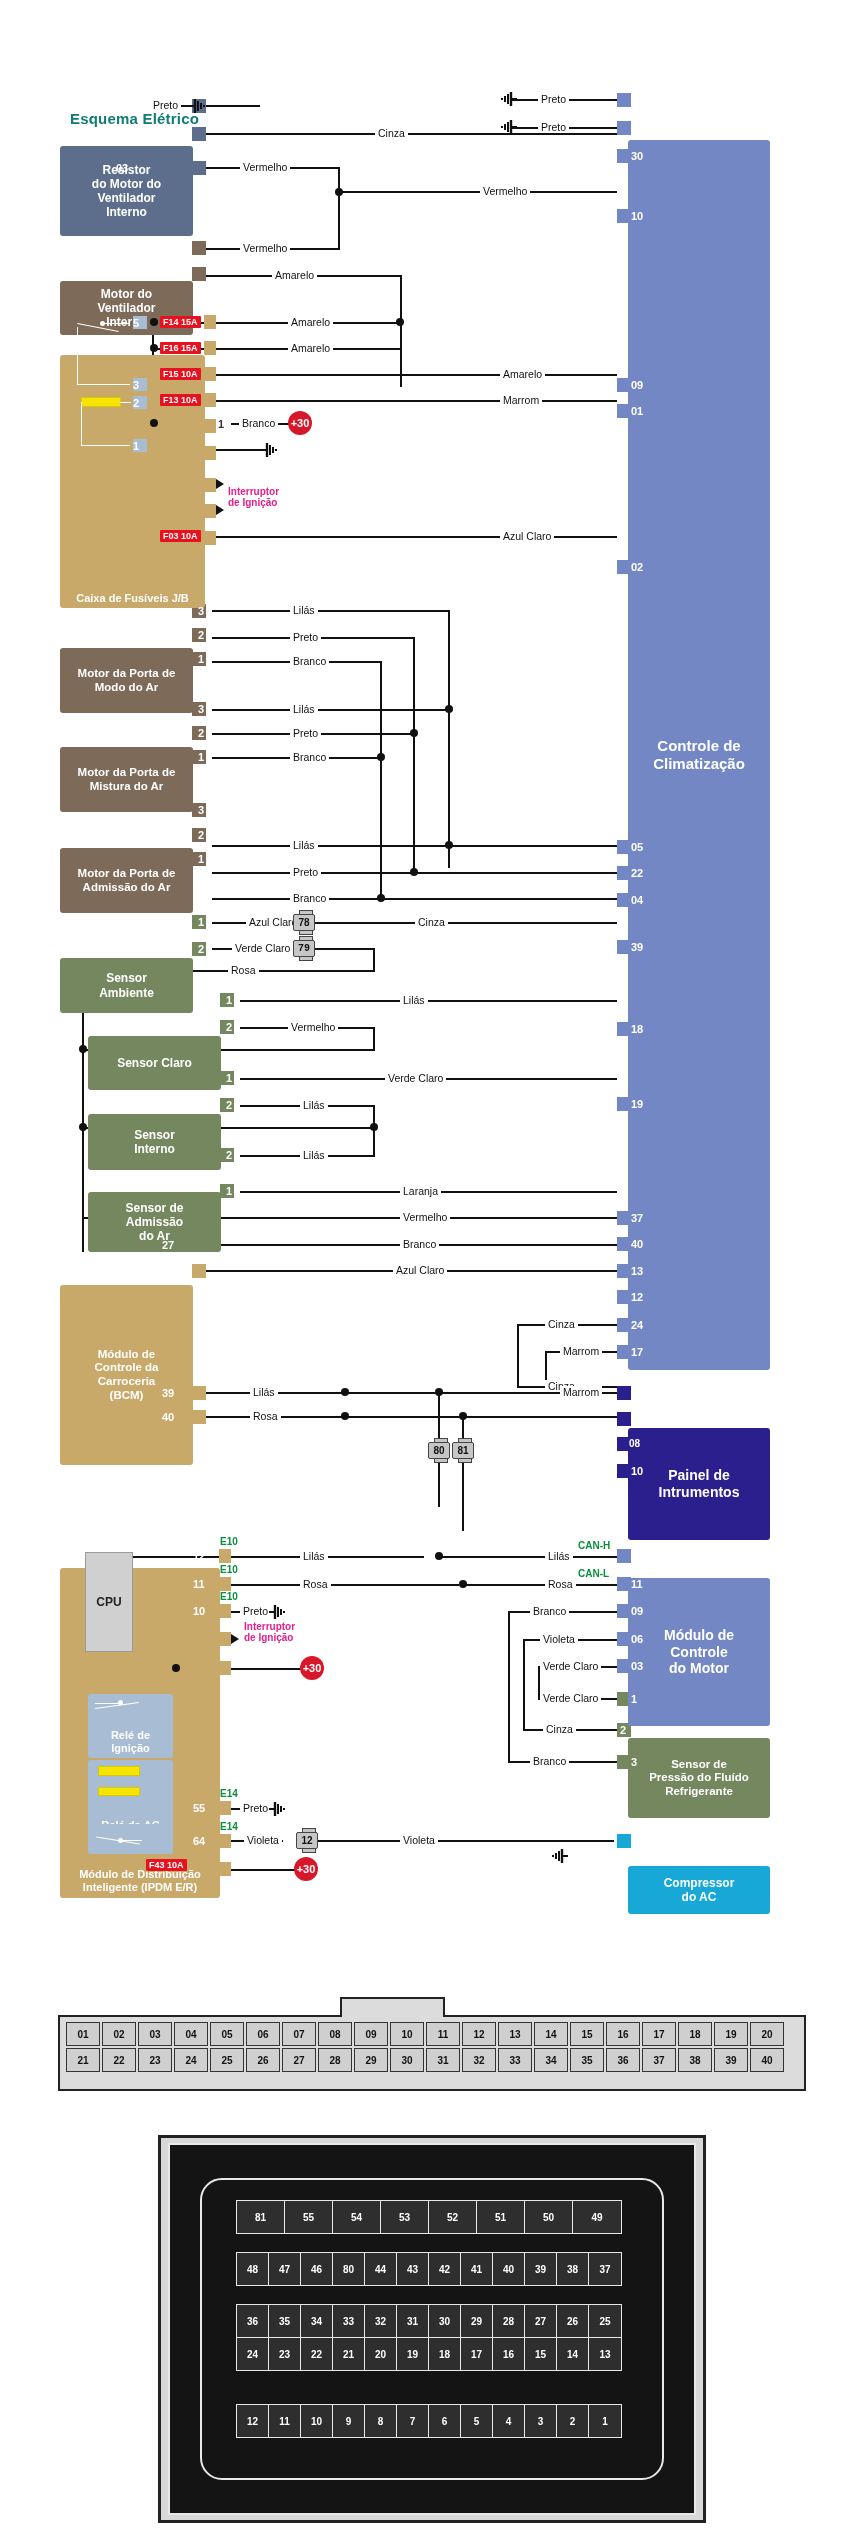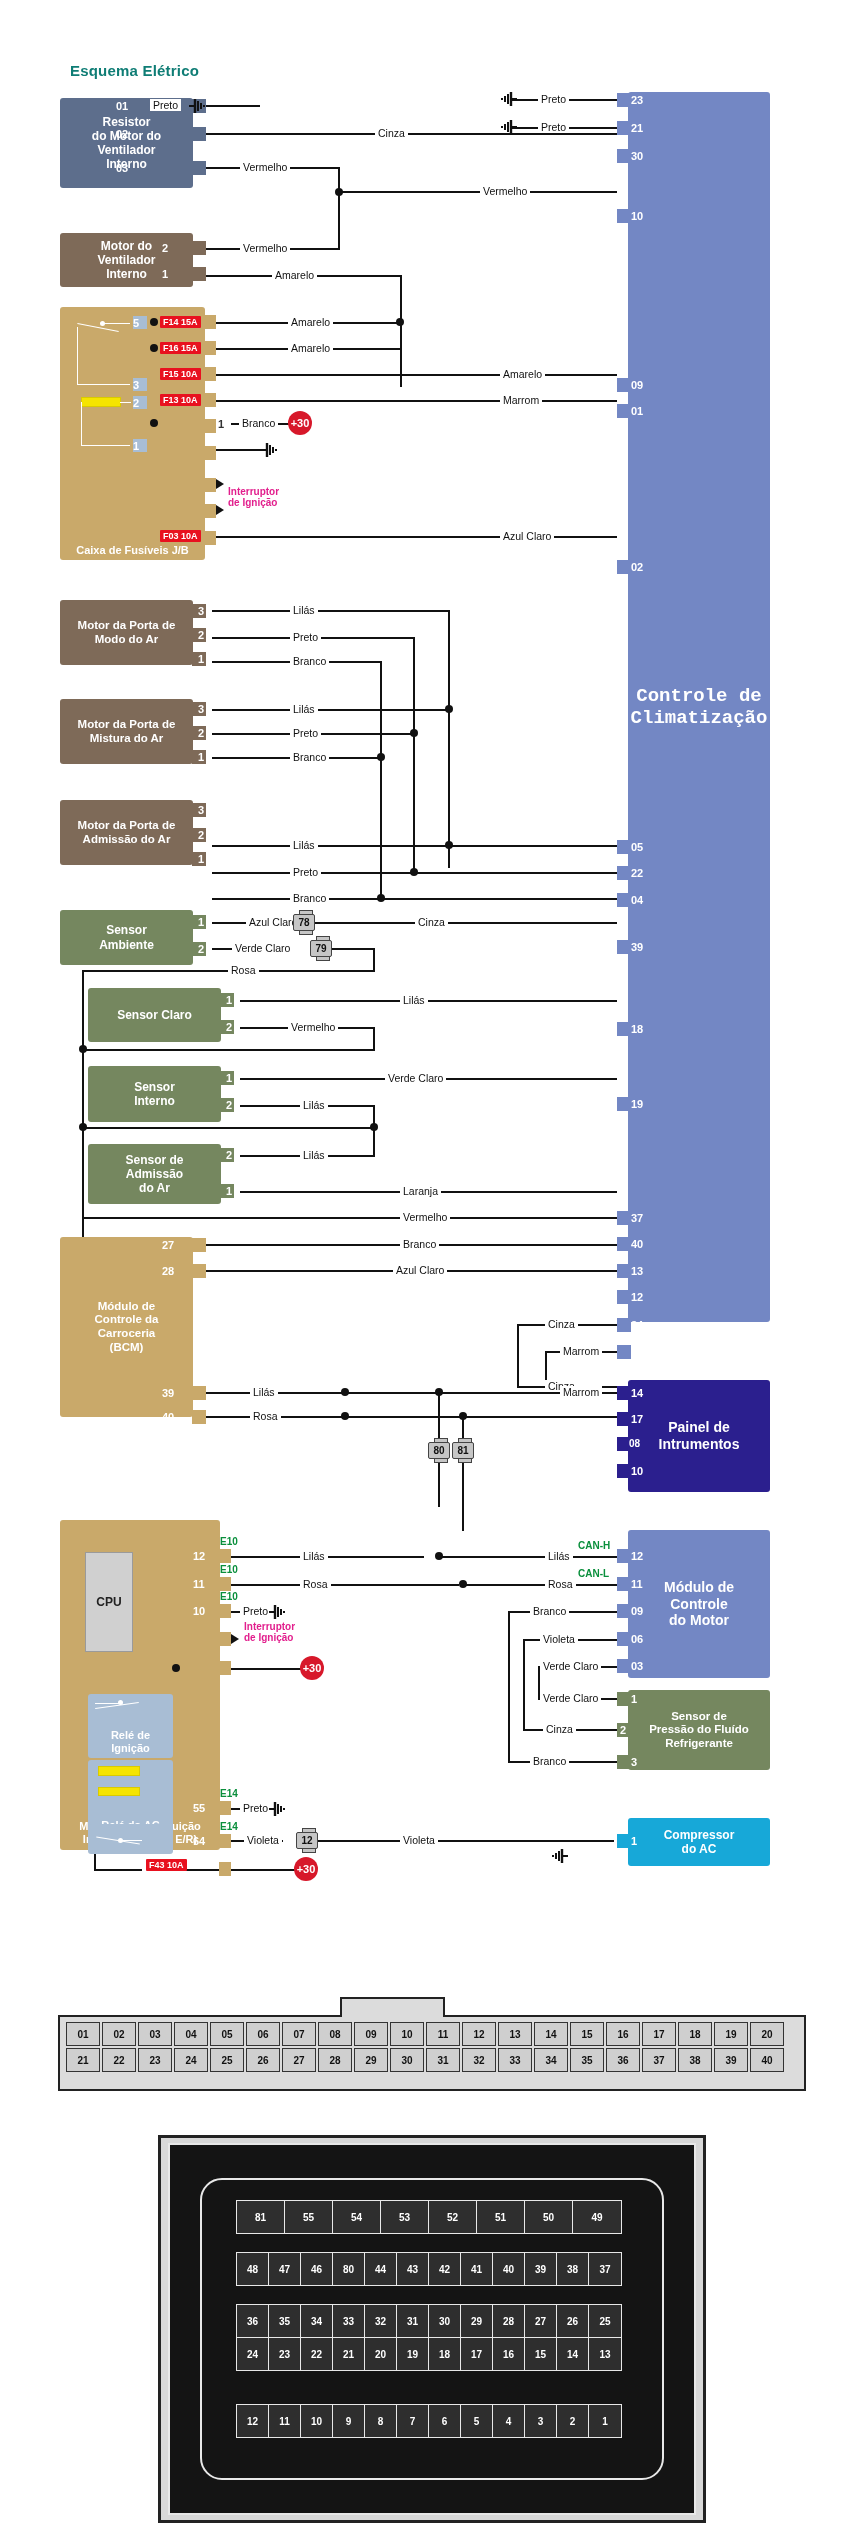--- a/index.html
+++ b/index.html
@@ -6,21 +6,21 @@
   html, body { margin:0; padding:0; }
   body {
     width:864px; height:2545px;
     background:#ffffff;
     font-family:"Liberation Sans", sans-serif;
     position:relative;
     overflow:hidden;
   }
   #stage { position:absolute; left:0; top:0; width:864px; height:2545px; }
 
-  .abs { position:absolute; }
+  .abs { position:absolute;margin-top:48px; }
 
   
   .schem-title {
     left:70px; top:62px;
     font-size:15px; font-weight:bold; color:#0f7d75;
     letter-spacing:.2px;
   }
 
   
   .box {
@@ -185,21 +185,21 @@
   }
   .inj-cell:last-child { border-right:none; }
 </style>
 </head>
 <body>
 
 <div id="stage">
 
   <div class="abs schem-title">Esquema Elétrico</div>
 
-  <div class="abs box periwinkle" style="left:628px; top:92px; width:142px; height:1230px; font-size:19px;font-family:Liberation Mono, monospace;">
+  <div class="abs box periwinkle" style="left:628px; top:92px; width:142px; height:1230px; font-size:15px;">
     <span style="white-space:pre-line;">Controle de
 Climatização</span>
   </div>
 
   <div class="pin-tab periwinkle" style="left:617px; top:93px; background:#7387c4;"></div>
   <div class="pin" style="left:631px; top:93px;">23</div>
 
   <div class="pin-tab" style="left:617px; top:121px; background:#7387c4;"></div>
   <div class="pin" style="left:631px; top:121px;">21</div>
 
@@ -509,21 +509,21 @@
   <div class="wire-h" style="left:212px; top:922px; width:141px;"></div>
   <div class="wlabel" style="left:246px; top:916px;">Azul Claro</div>
   <div class="splice" style="left:252px; top:914px; left:293px;">
       <span>78</span>
     </div>
   <div class="wire-h" style="left:315px; top:922px; width:302px;"></div>
   <div class="wlabel" style="left:415px; top:916px;">Cinza</div>
 
   <div class="wire-h" style="left:212px; top:948px; width:81px;"></div>
   <div class="wlabel" style="left:232px; top:942px;">Verde Claro</div>
-  <div class="splice" style="left:310px; top:940px;">
+  <div class="splice" style="left:293px; top:940px;font-family:Liberation Mono, monospace;">
       <span>79</span>
     </div>
   <div class="wire-h" style="left:315px; top:948px; width:60px;"></div>
   <div class="wire-v" style="left:373px; top:948px; height:24px;"></div>
   <div class="wire-h" style="left:82px; top:970px; width:293px;"></div>
   <div class="wlabel" style="left:228px; top:964px;">Rosa</div>
   <div class="wire-v" style="left:82px; top:970px; height:282px;"></div>
 
   <div class="abs box green" style="left:88px; top:988px; width:133px; height:54px; font-size:12px;">
     <span>Sensor Claro</span>

